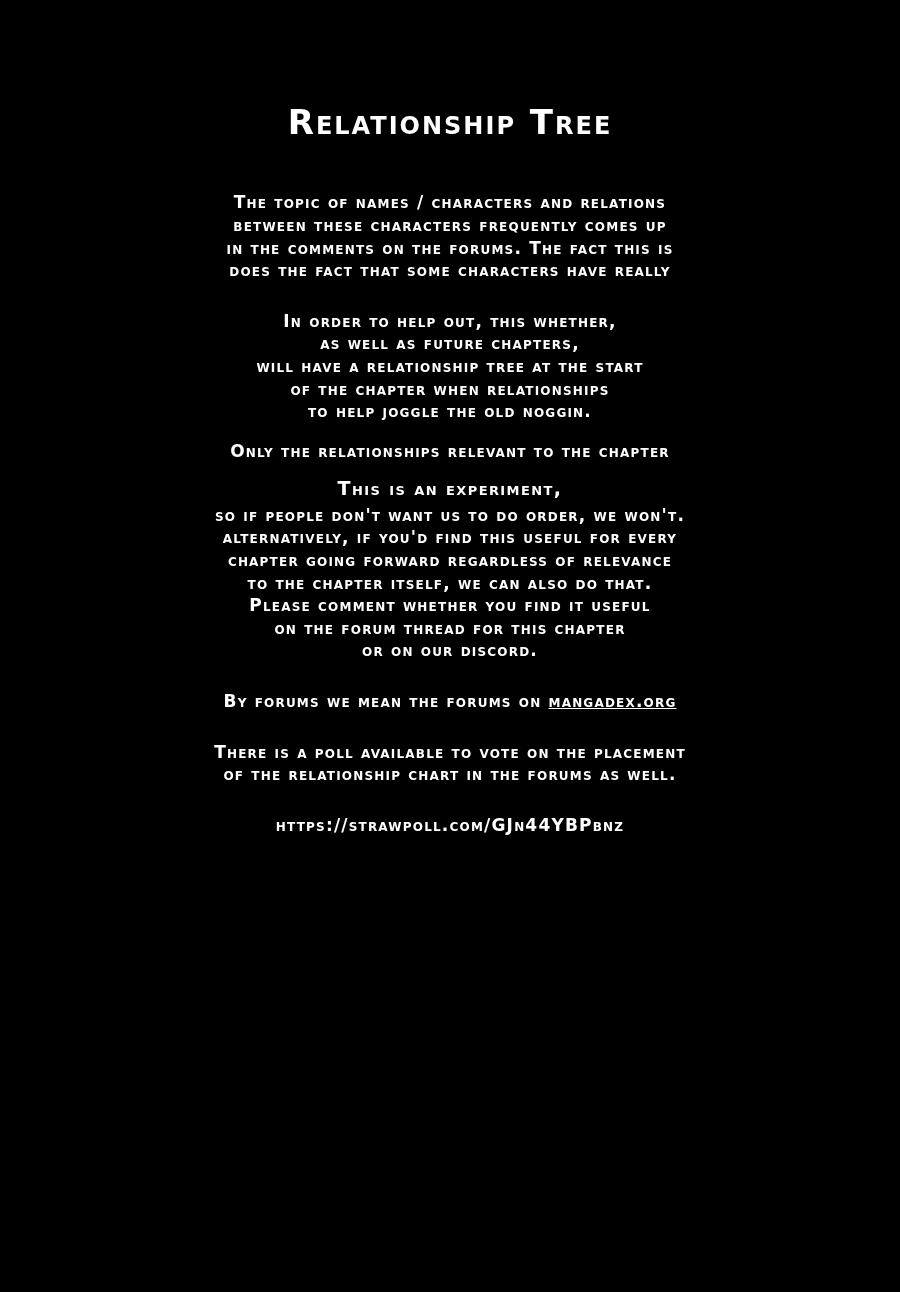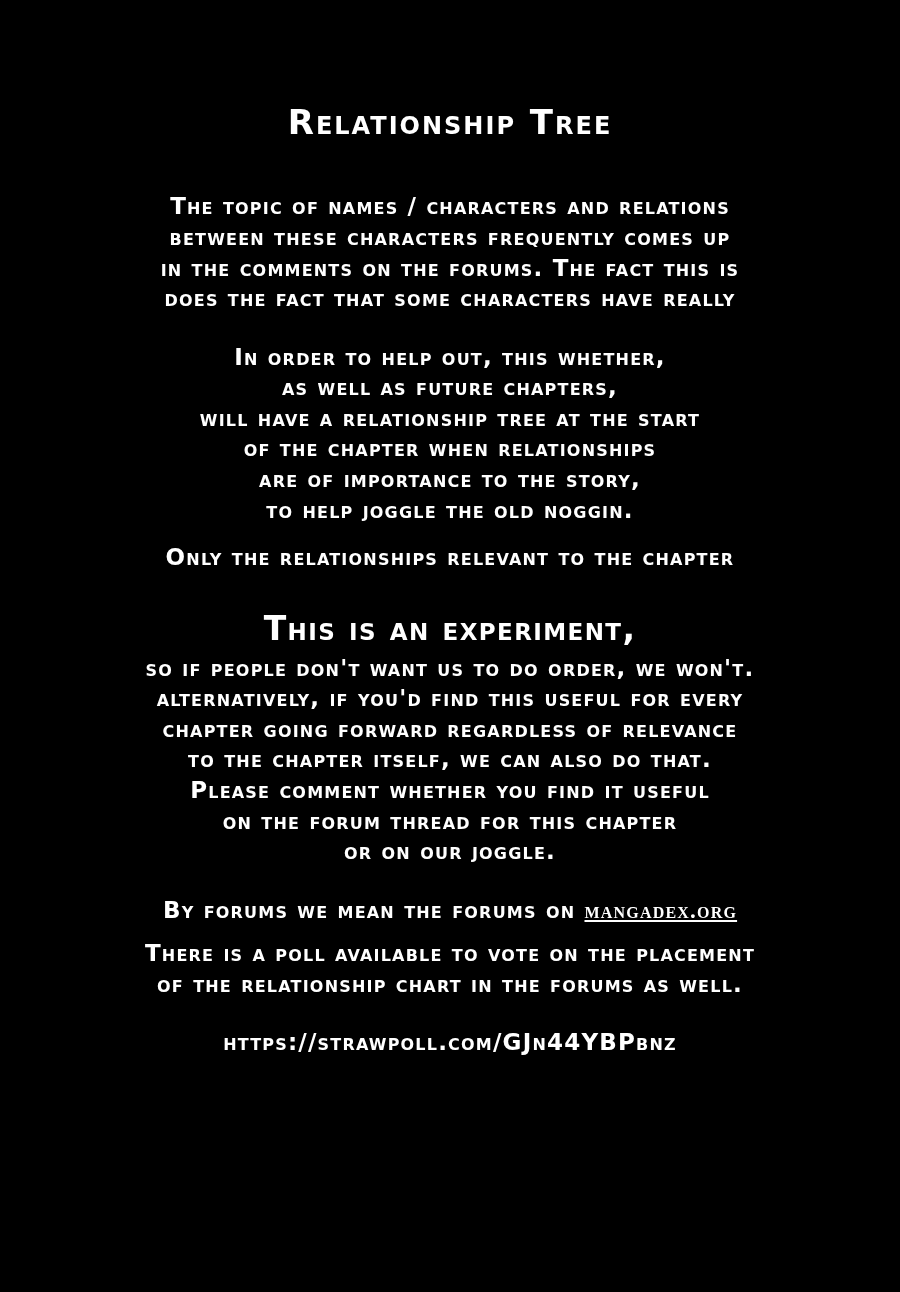--- a/index.html
+++ b/index.html
@@ -28,44 +28,43 @@
     font-size: 34px;
     font-weight: bold;
     letter-spacing: 2px;
     font-variant: small-caps;
     text-transform: capitalize;
     padding-top: 104px;
     line-height: 1.1;
   }
   .block {
     text-align: center;
-    font-size: 23px;
+    font-size: 17px;
     font-weight: bold;
     letter-spacing: 1.2px;
     line-height: 1.33;
     font-variant: small-caps;
   }
   .b-intro { margin-top: 50px; }
   .b-order { margin-top: 28px; }
   .b-only  { margin-top: 17px; }
   .b-exp-head {
-    margin-top: 34px;
-    font-size: 33px;
+    margin-top: 14px;
+    font-size: 19px;
     letter-spacing: 1.4px;
   }
   .b-exp-body { margin-top: 2px; }
   .b-please { }
   .b-forums { margin-top: 28px; }
-  .b-poll   { margin-top: 12px; }
+  .b-poll   { margin-top: 28px; }
   .b-url    { margin-top: 28px; }
   .line { display: block; white-space: pre; }
   .link {
     text-decoration: underline;
     color: #ffffff;
-    font-family: Liberation Serif, serif;
   }
 </style>
 </head>
 <body>
 
 <div class="page">
 
   <div class="title">Relationship Tree</div>
 
   <div class="block b-intro">
@@ -73,41 +72,40 @@
     <span class="line">between these characters frequently comes up</span>
     <span class="line">in the comments on the forums. The fact this is</span>
     <span class="line">does the fact that some characters have really</span>
   </div>
 
   <div class="block b-order">
     <span class="line">In order to help out, this whether,</span>
     <span class="line">as well as future chapters,</span>
     <span class="line">will have a relationship tree at the start</span>
     <span class="line">of the chapter when relationships</span>
-    <span class="line">are of importance to the story,</span>
     <span class="line">to help joggle the old noggin.</span>
   </div>
 
   <div class="block b-only">
     <span class="line">Only the relationships relevant to the chapter</span>
   </div>
 
   <div class="block b-exp-head">This is an experiment,</div>
 
   <div class="block b-exp-body">
     <span class="line">so if people don't want us to do order, we won't.</span>
     <span class="line">alternatively, if you'd find this useful for every</span>
     <span class="line">chapter going forward regardless of relevance</span>
     <span class="line">to the chapter itself, we can also do that.</span>
   </div>
 
   <div class="block b-please">
     <span class="line">Please comment whether you find it useful</span>
     <span class="line">on the forum thread for this chapter</span>
-    <span class="line">or on our joggle.</span>
+    <span class="line">or on our discord.</span>
   </div>
 
   <div class="block b-forums">
     <span>By forums we mean the forums on </span><span class="link">mangadex.org</span>
   </div>
 
   <div class="block b-poll">
     <span class="line">There is a poll available to vote on the placement</span>
     <span class="line">of the relationship chart in the forums as well.</span>
   </div>

